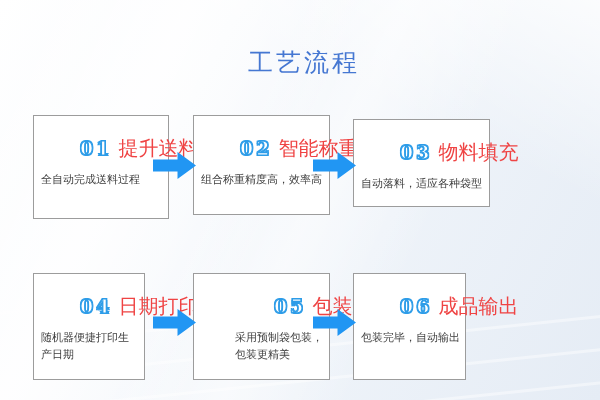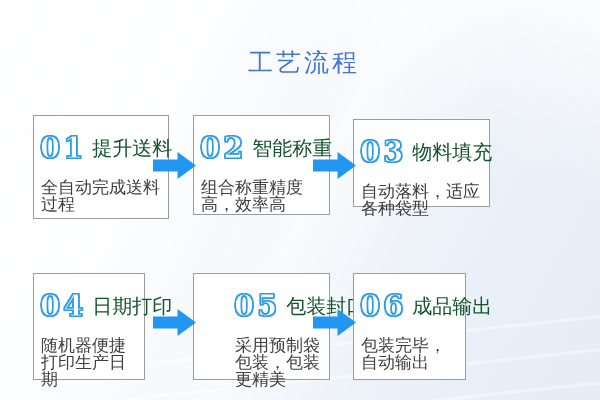--- a/index.html
+++ b/index.html
@@ -41,32 +41,33 @@
     background: #ffffff;
     border: 1px solid #9c9c9c;
     padding: 8px 5px 8px 6px;
   }
   .card-head {
     display: flex; align-items: center; gap: 6px;
     height: 30px; margin-top: 9px; white-space: nowrap;
   }
   .num {
     font-family: "DejaVu Serif", serif;
-    font-size: 29px; line-height: 1; font-weight: 700;
+    font-size: 19px; line-height: 1; font-weight: 700;
     letter-spacing: 3px;
     color: #ffffff;
     -webkit-text-stroke: 1.2px #2d9ce8;
     text-shadow:
       -1px -1px 0 #2d9ce8, 1px -1px 0 #2d9ce8,
       -1px  1px 0 #2d9ce8, 1px  1px 0 #2d9ce8;
+    margin-left: 40px;
   }
-  .head-txt { font-size: 20px; color: #14532d; }
+  .head-txt { font-size: 20px; color: #ef4444; }
   .desc {
-    margin: 16px 0 0 1px;
-    font-size: 17px; line-height: 17px;
+    margin: 8px 0 0 1px;
+    font-size: 11px; line-height: 17px;
     color: #3e3e3e;
   }
 
   
   .pos-0 { left: 33px;  top: 115px; width: 136px; height: 104px; }
   .pos-1 { left: 193px; top: 115px; width: 137px; height: 100px; }
   .pos-2 { left: 353px; top: 119px; width: 137px; height: 88px; }
   .pos-3 { left: 33px;  top: 273px; width: 112px; height: 107px; }
   .pos-4 { left: 193px; top: 273px; width: 137px; height: 107px; padding-left: 40px; }
   .pos-5 { left: 353px; top: 273px; width: 113px; height: 107px; }

